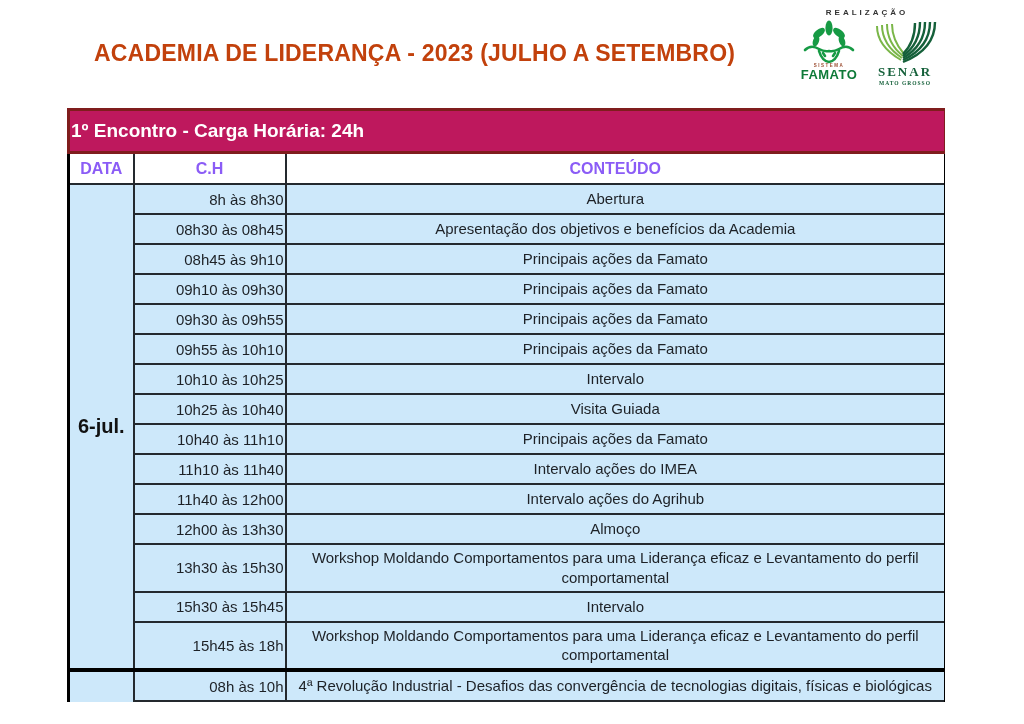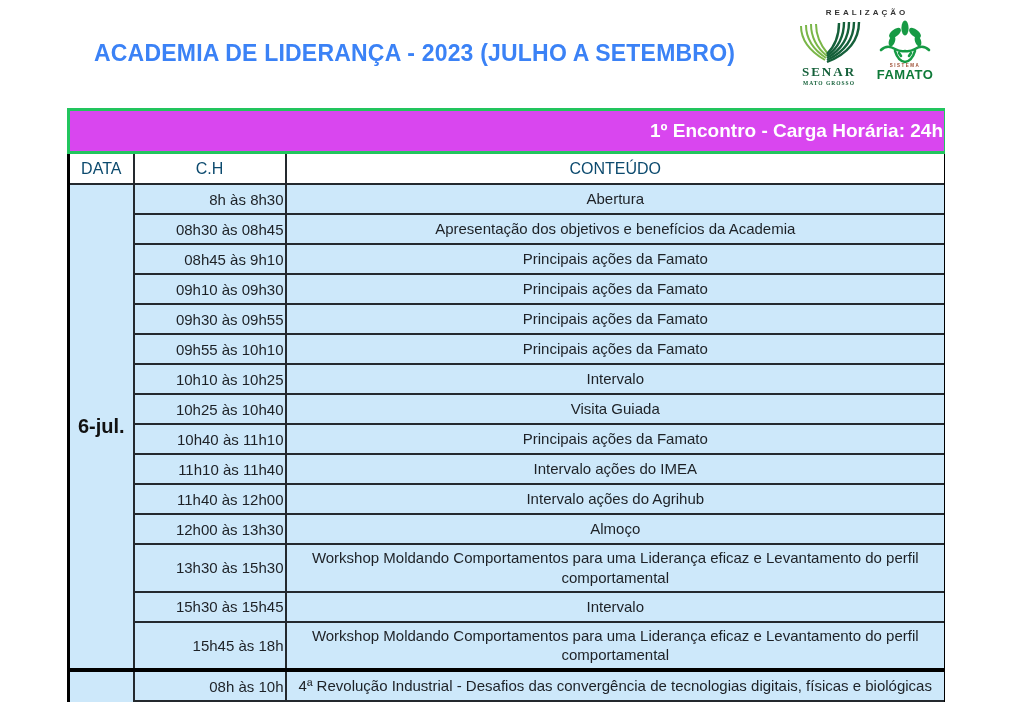--- a/index.html
+++ b/index.html
@@ -8,21 +8,21 @@
     background: #ffffff;
     overflow: hidden;
     font-family: "Liberation Sans", sans-serif;
     position: relative;
   }
   .page-title {
     position: absolute;
     left: 94px; top: 40px;
     font-size: 23px;
     font-weight: bold;
-    color: #3b82f6;
+    color: #c2410c;
     white-space: nowrap;
     letter-spacing: 0.2px;
   }
   .logos-block {
     position: absolute;
     top: 8px; left: 792px;
     width: 150px;
     text-align: center;
   }
   .realization-label {
@@ -64,32 +64,32 @@
     border-collapse: collapse;
     table-layout: fixed;
     width: 877px;
     border: 3px solid #000000;
   }
   table.schedule td, table.schedule th {
     border: 2px solid #24292e;
     overflow: hidden;
   }
   tr.banner-row td {
-    background: #d946ef;
+    background: #be185d;
     color: #ffffff;
     font-weight: bold;
     font-size: 19px;
-    text-align: right;
+    text-align: left;
     height: 38px;
-    border: 3px solid #22c55e;
+    border: 3px solid #7f1d1d;
   }
   tr.head-row th {
     background: #ffffff;
-    color: #0c4a6e;
-    font-weight: normal;
+    color: #8b5cf6;
+    font-weight: bold;
     font-size: 16px;
     height: 27px;
     text-align: center;
   }
   td.date-cell {
     background: #cde8fa;
     font-weight: bold;
     font-size: 20px;
     color: #111111;
     text-align: center;
@@ -116,60 +116,60 @@
   tr.partial-row td { height: 22px; border-bottom: none; }
 </style>
 </head>
 <body>
 
 <div class="page-title">ACADEMIA DE LIDERANÇA - 2023 (JULHO A SETEMBRO)</div>
 
 <div class="logos-block">
   <div class="realization-label">REALIZAÇÃO</div>
   <div class="logo-row">
-    <div class="logo">
-      <span>
-        <svg width="68" height="44" viewBox="0 0 68 44">
-          <g fill="none" stroke="#7ab648" stroke-width="2">
-            <path d="M6,6 C6,22 16,32 30,40"></path>
-            <path d="M11,5 C11,20 19,30 31,38"></path>
-            <path d="M16,4 C16,18 22,28 32,36"></path>
-            <path d="M21,4 C21,17 26,26 33,34"></path>
-          </g>
-          <g fill="none" stroke="#15603a" stroke-width="2.4">
-            <path d="M64,2 C64,22 52,34 32,42"></path>
-            <path d="M59,2 C59,20 49,32 32,40"></path>
-            <path d="M54,2 C54,19 46,30 32,38"></path>
-            <path d="M49,2 C49,17 43,28 32,36"></path>
-            <path d="M44,3 C44,16 40,26 32,34"></path>
-          </g>
-        </svg>
-      </span>
-      <div class="logo-caption-senar">SENAR</div>
-      <div class="logo-caption-senar-sm">MATO GROSSO</div>
-    </div>
     <div class="logo">
       <span>
         <svg width="68" height="44" viewBox="0 0 68 44">
           <g fill="#169a44">
             <ellipse cx="34" cy="8" rx="3.6" ry="7.5"></ellipse>
             <ellipse cx="24" cy="13" rx="7" ry="3.6" transform="rotate(-38 24 13)"></ellipse>
             <ellipse cx="44" cy="13" rx="7" ry="3.6" transform="rotate(38 44 13)"></ellipse>
             <ellipse cx="21" cy="21" rx="5.5" ry="3" transform="rotate(-70 21 21)"></ellipse>
             <ellipse cx="47" cy="21" rx="5.5" ry="3" transform="rotate(70 47 21)"></ellipse>
           </g>
           <g fill="none" stroke="#169a44" stroke-width="2.6" stroke-linecap="round">
             <path d="M10,30 Q16,24 24,29 Q29,32 34,31 Q39,32 44,29 Q52,24 58,30"></path>
             <path d="M24,31 Q27,41 34,42 Q41,41 44,31"></path>
             <path d="M28,33 L30,36 M40,33 L38,36"></path>
           </g>
         </svg>
       </span>
       <div class="logo-caption-sm">SISTEMA</div>
       <div class="logo-caption-lg">FAMATO</div>
+    </div>
+    <div class="logo">
+      <span>
+        <svg width="68" height="44" viewBox="0 0 68 44">
+          <g fill="none" stroke="#7ab648" stroke-width="2">
+            <path d="M6,6 C6,22 16,32 30,40"></path>
+            <path d="M11,5 C11,20 19,30 31,38"></path>
+            <path d="M16,4 C16,18 22,28 32,36"></path>
+            <path d="M21,4 C21,17 26,26 33,34"></path>
+          </g>
+          <g fill="none" stroke="#15603a" stroke-width="2.4">
+            <path d="M64,2 C64,22 52,34 32,42"></path>
+            <path d="M59,2 C59,20 49,32 32,40"></path>
+            <path d="M54,2 C54,19 46,30 32,38"></path>
+            <path d="M49,2 C49,17 43,28 32,36"></path>
+            <path d="M44,3 C44,16 40,26 32,34"></path>
+          </g>
+        </svg>
+      </span>
+      <div class="logo-caption-senar">SENAR</div>
+      <div class="logo-caption-senar-sm">MATO GROSSO</div>
     </div>
   </div>
 </div>
 
 <div class="table-wrap">
   <table class="schedule">
     <colgroup>
       <col style="width:65px">
       <col style="width:152px">
       <col style="width:660px">

